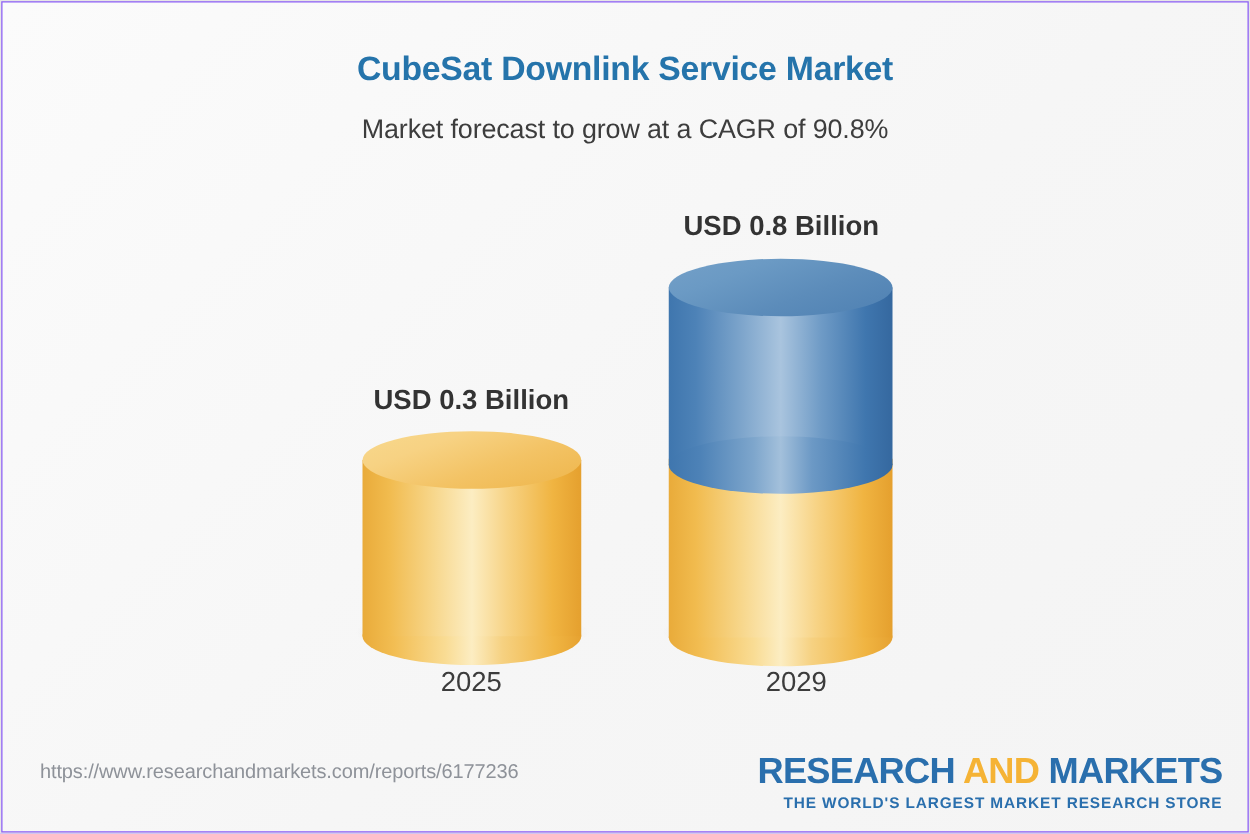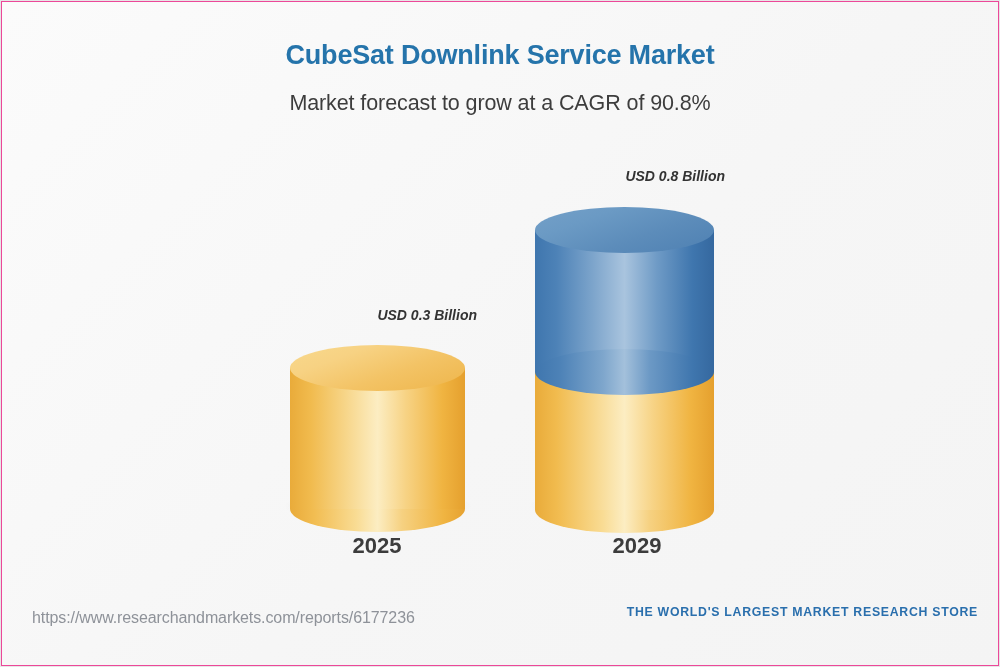--- a/index.html
+++ b/index.html
@@ -7,21 +7,21 @@
     padding: 0;
     background: #ffffff;
   }
   body {
     font-family: "Liberation Sans", sans-serif;
   }
   #canvas {
     position: relative;
     width: 1000px;
     height: 667px;
-    background: #ec4899;
+    background: #8b5cf6;
     box-sizing: border-box;
     border: 1px solid #e6e6e6;
     overflow: hidden;
   }
   #plot-surface {
     position: absolute;
     left: 1px; top: 1px;
     width: 996px; height: 663px;
     background: linear-gradient(135deg, #fbfbfb 0%, #f6f6f6 55%, #f4f4f4 100%);
   }
@@ -61,32 +61,31 @@
   
   .seg-cap {
     position: absolute;
     left: 0;
     width: 100%;
     border-radius: 50% / 50%;
   }
 
   .value-label {
     position: absolute;
-    text-align: right;
-    font-size: 14px;
+    text-align: center;
+    font-size: 22px;
     font-weight: bold;
     color: #333333;
     white-space: nowrap;
-    font-style: italic;
   }
   .year-label {
     position: absolute;
     text-align: center;
     font-size: 22px;
-    font-weight: bold;
+    font-weight: normal;
     color: #3c3c3c;
     white-space: nowrap;
   }
 
   .cyl-shadow {
     position: absolute;
     border-radius: 50% / 50%;
     background: radial-gradient(ellipse at center, rgba(150,150,150,0.30) 0%, rgba(150,150,150,0.12) 45%, rgba(150,150,150,0) 72%);
   }
 
@@ -187,17 +186,18 @@
                      #74a0c8 0%, #6b9ac4 28%, #5c8cba 62%, #4e80b2 100%);"></div>
     </div>
 
     <div class="value-label" style="left:523px; top:166px; width:200px;">USD 0.8 Billion</div>
 
     <div class="year-label" style="left:545px; top:531px; width:180px;">2029</div>
 
     <div class="footer-url">https://www.researchandmarkets.com/reports/6177236</div>
 
     <div class="logo">
+      <div class="logo-main"><span>RESEARCH</span><span class="logo-and"> AND </span><span>MARKETS</span></div>
       <div class="logo-tag">THE WORLD'S LARGEST MARKET RESEARCH STORE</div>
     </div>
 
   </div>
 </div>
 
 </body></html>

